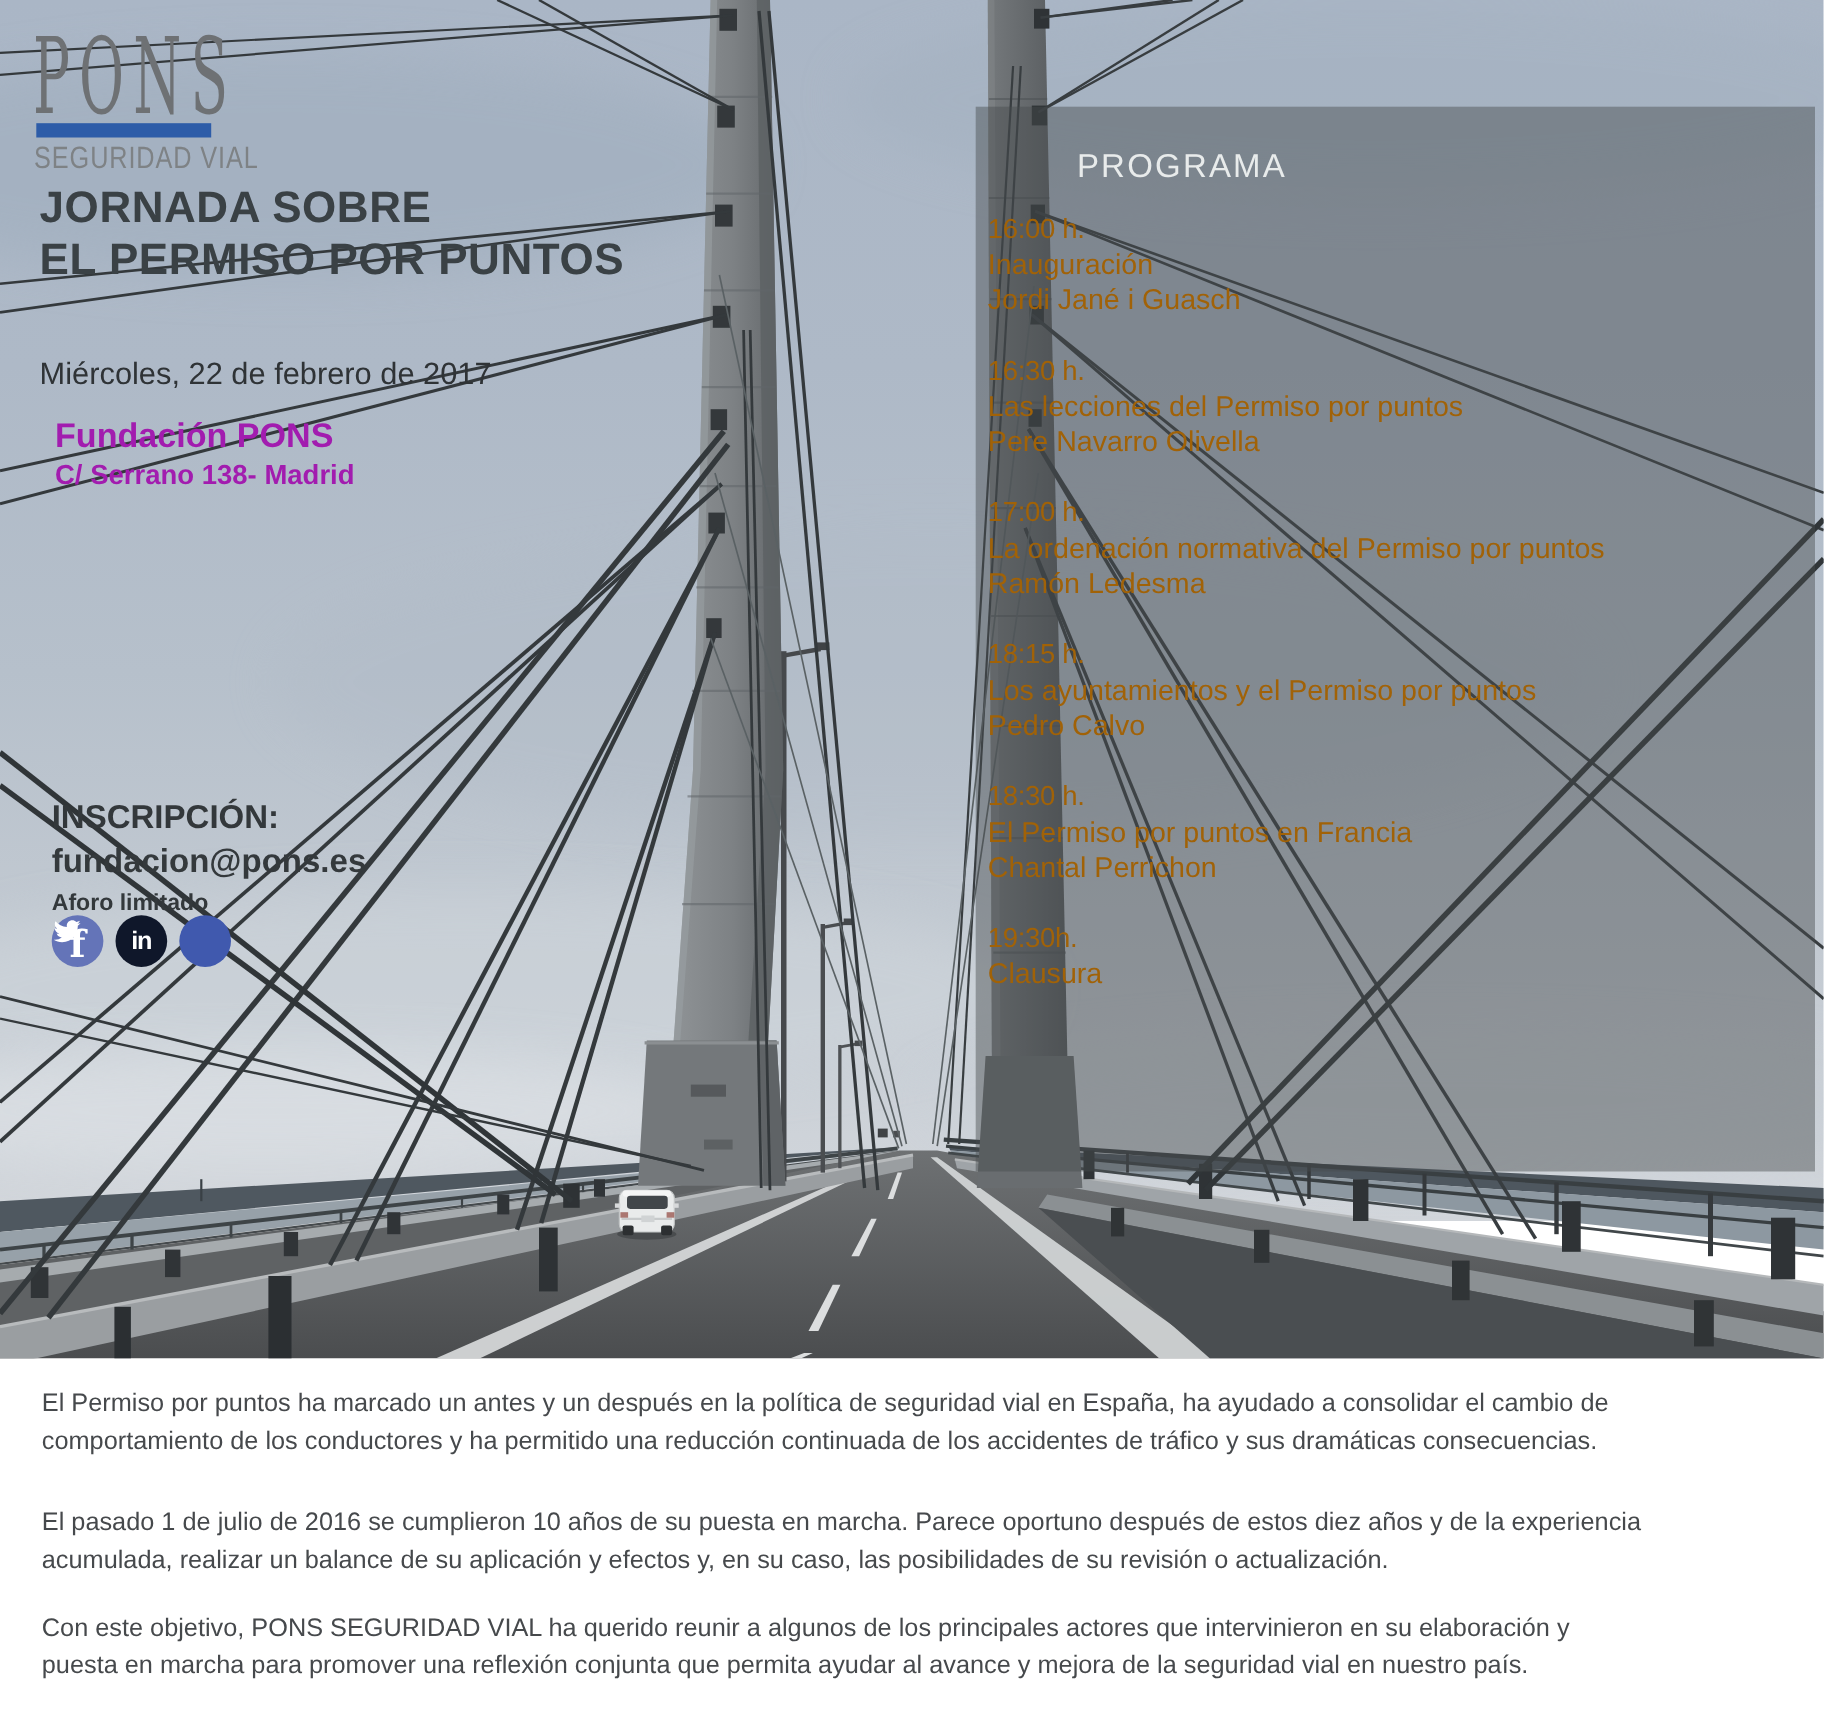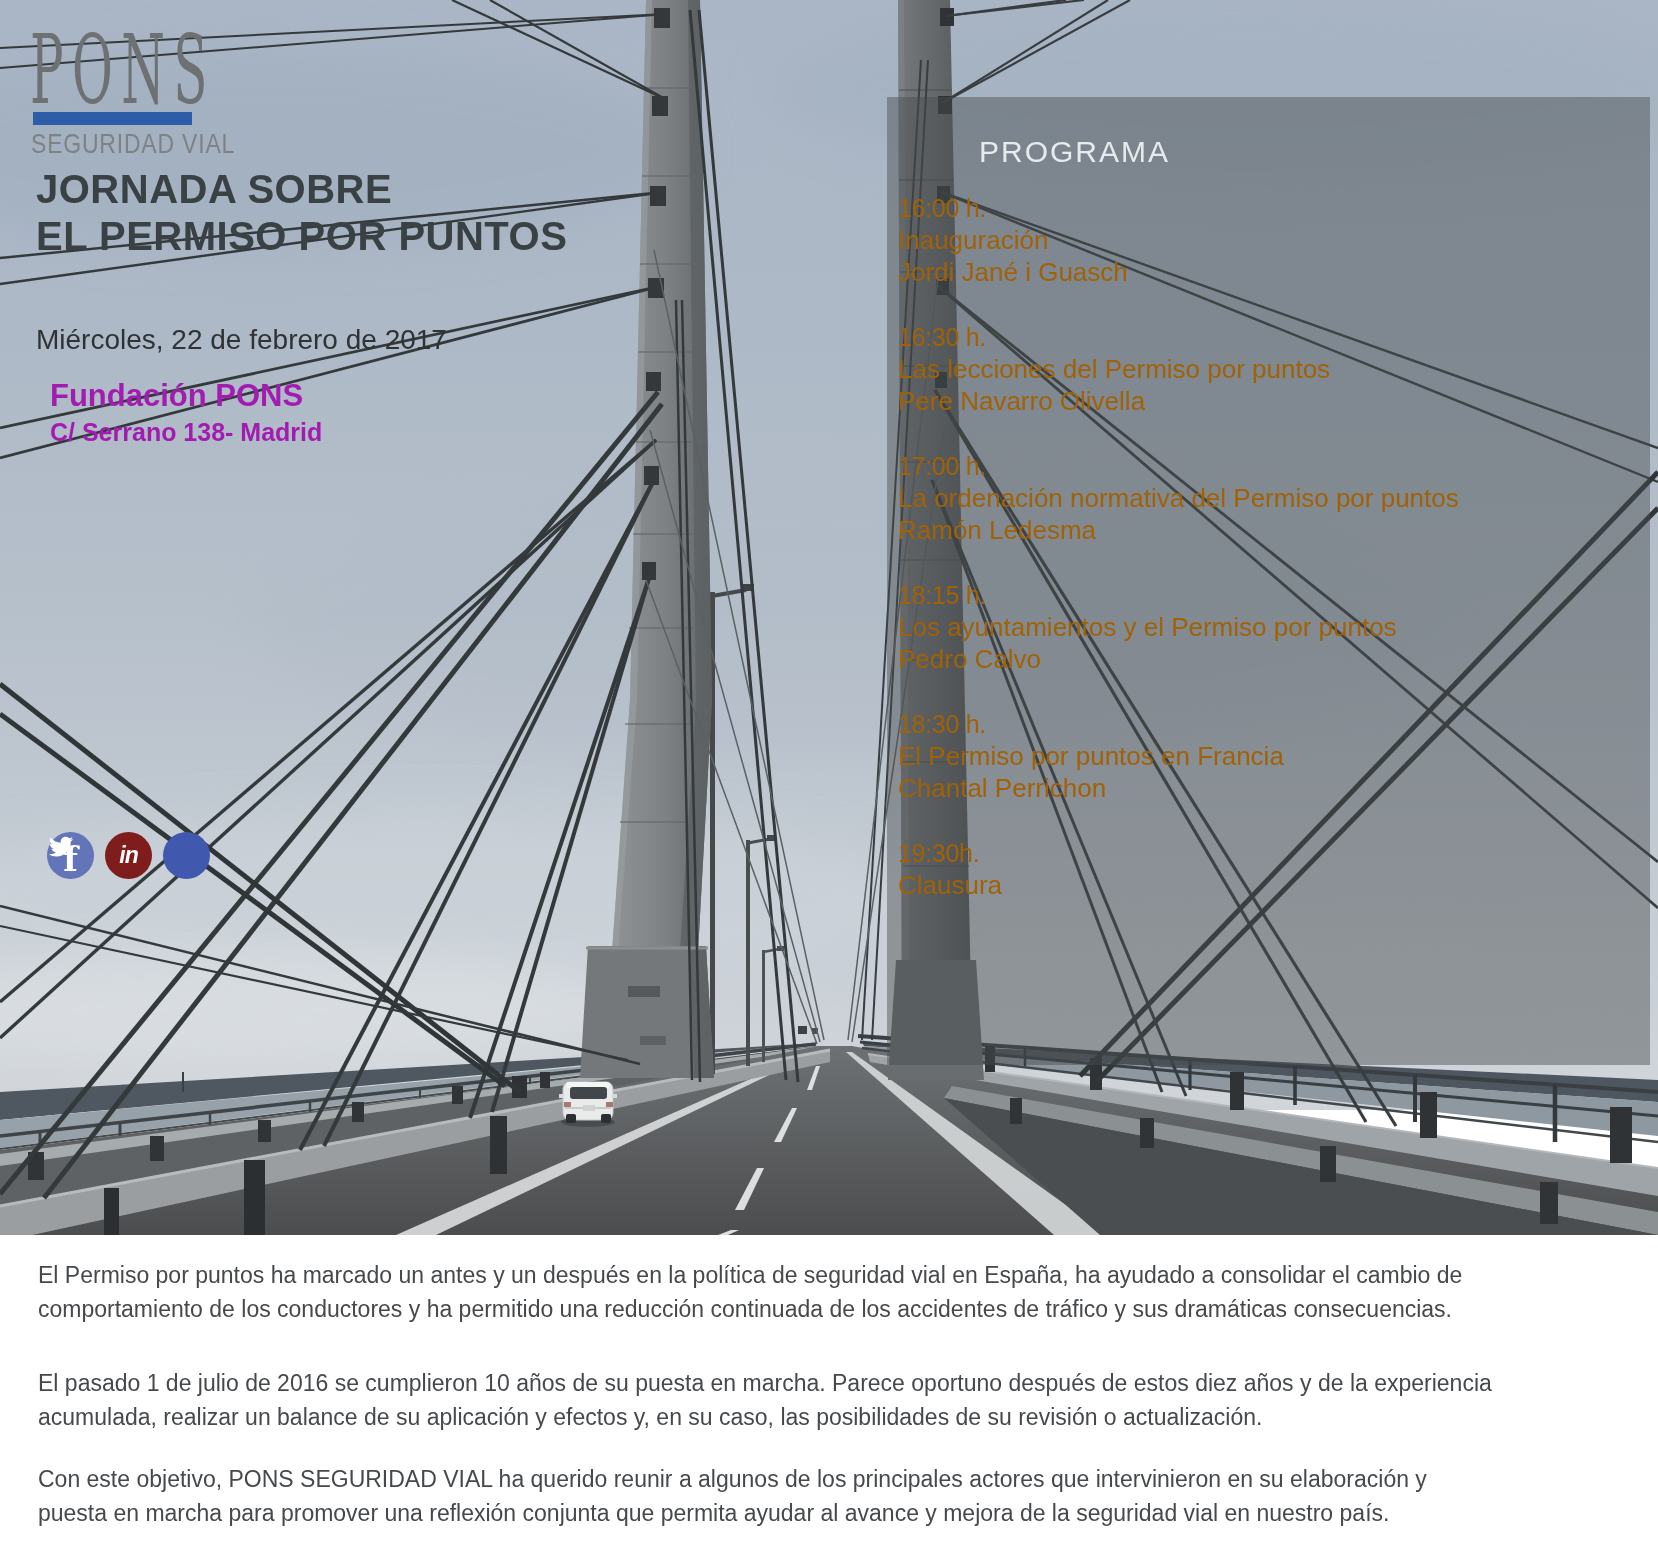--- a/index.html
+++ b/index.html
@@ -341,26 +341,31 @@
     <div class="tagline">SEGURIDAD VIAL</div>
 
     <div class="title">JORNADA SOBRE
 EL PERMISO POR PUNTOS</div>
     <div class="date">Miércoles, 22 de febrero de 2017</div>
     <div class="venue">
       <div class="venue-name">Fundación PONS</div>
       <div class="venue-addr">C/ Serrano 138- Madrid</div>
     </div>
 
+    <div class="insc">
+      <div class="insc-h">INSCRIPCIÓN:</div>
+      <a class="insc-mail" href="#">fundacion@pons.es</a>
+      <div class="insc-note">Aforo limitado</div>
+    </div>
 
     <div class="social">
       <div class="sc" style="background:#6474b8;">
           <span class="sc-f">f</span>
         </div>
-      <div class="sc" style="background:#7f1d1d;font-style:italic;">
+      <div class="sc" style="background:#0f172a;">
           <span class="sc-in">in</span>
         </div>
       <div class="sc" style="background:#4059ae;">
         <svg width="28" height="28" viewBox="0 0 24 24">
           <path fill="#ffffff" d="M22.46 6c-.77.35-1.6.58-2.46.69.88-.53 1.56-1.37 1.88-2.38-.83.5-1.75.85-2.72 1.05C18.37 4.5 17.26 4 16 4c-2.35 0-4.27 1.92-4.27 4.29 0 .34.04.67.11.98C8.28 9.09 5.11 7.38 3 4.79c-.37.63-.58 1.37-.58 2.15 0 1.49.75 2.81 1.91 3.56-.71 0-1.37-.2-1.95-.5v.03c0 2.08 1.48 3.82 3.44 4.21a4.22 4.22 0 0 1-1.93.07 4.28 4.28 0 0 0 4 2.98 8.52 8.52 0 0 1-5.33 1.84c-.34 0-.68-.02-1.02-.06C3.44 20.29 5.7 21 8.12 21 16 21 20.33 14.46 20.33 8.79c0-.19 0-.37-.01-.56.84-.6 1.56-1.36 2.14-2.23z"></path>
         </svg>
       </div>
     </div>
   </div>
 

